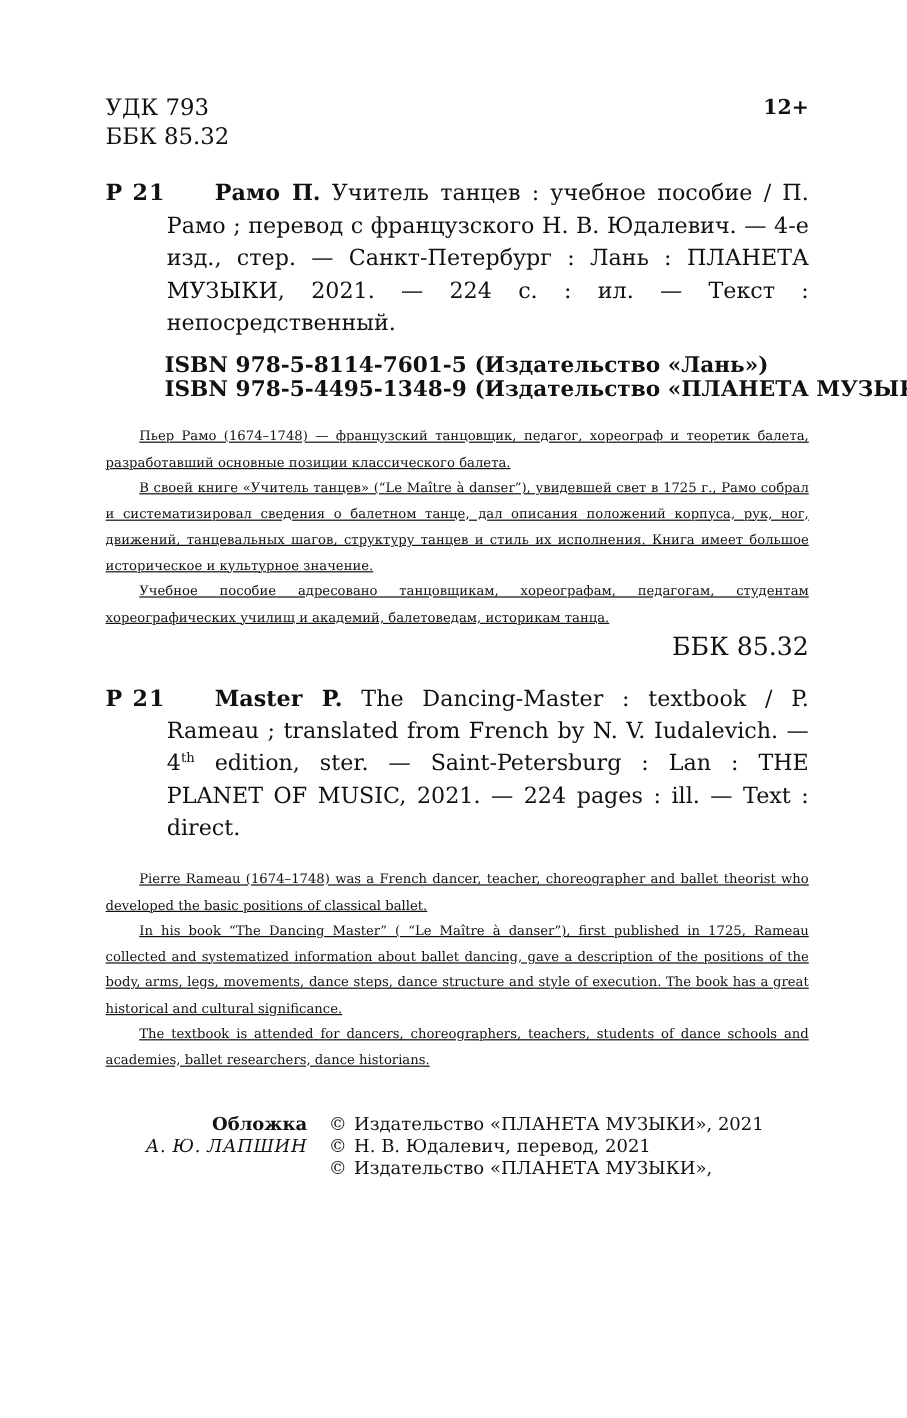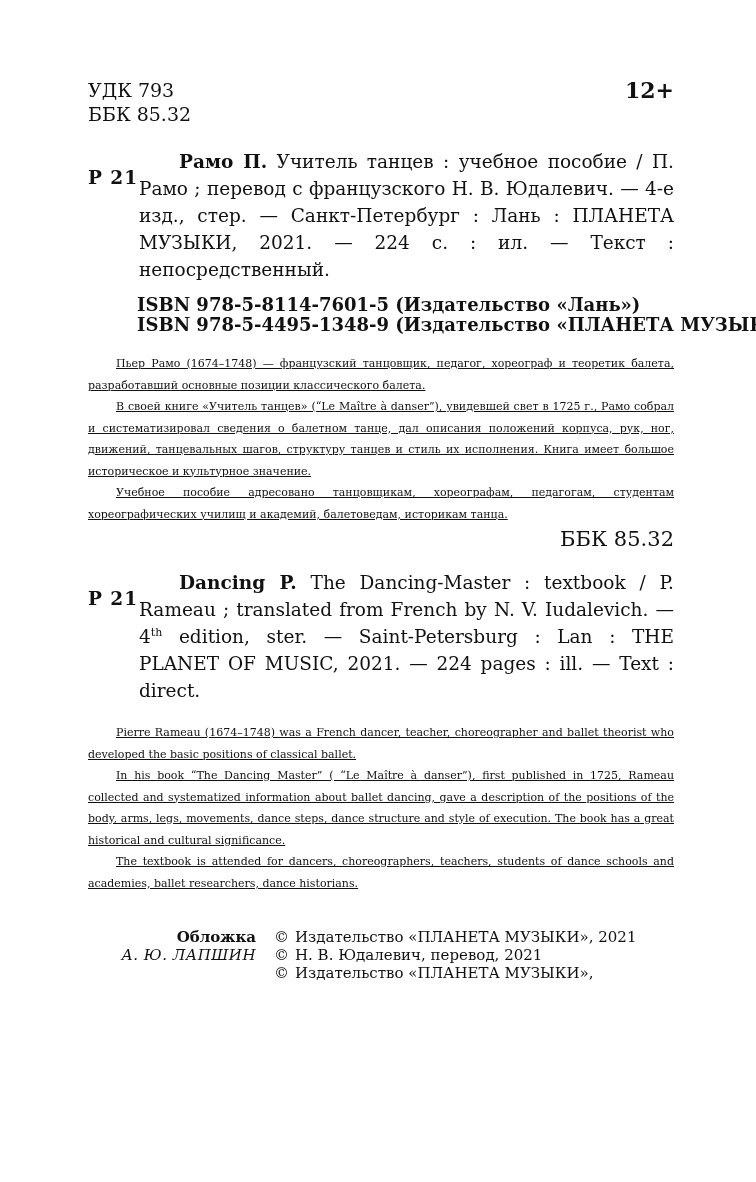--- a/index.html
+++ b/index.html
@@ -11,26 +11,26 @@
   }
   .page {
     box-sizing: border-box;
     width: 756px; height: 1182px;
     padding: 78px 82px 0 88px;
     border-radius: 28px;
   }
   
   .top-row { display: flex; justify-content: space-between; align-items: flex-start; }
   .codes div { font-size: 19px; line-height: 24px; }
-  .age { font-size: 22px; font-weight: bold; line-height: 24px; text-align: center; }
+  .age { font-size: 17px; font-weight: bold; line-height: 24px; text-align: center; }
 
   
   .biblio { position: relative; padding-left: 51px; margin-top: 22px; }
   .biblio .index {
-    position: absolute; left: 0; top: 16px;
+    position: absolute; left: 0; top: 0;
     font-weight: bold; font-size: 18.5px; line-height: 27px;
     letter-spacing: 1px;
   }
   .biblio-text {
     margin: 0; font-size: 18.5px; line-height: 27px;
     text-align: justify; text-indent: 40px;
   }
   .biblio-text b { font-weight: bold; }
   sup.ed { font-size: 11px; vertical-align: super; line-height: 0; }
 
@@ -87,21 +87,21 @@
   <section class="annotation ru">
     <p>Пьер Рамо (1674–1748) — французский танцовщик, педагог, хореограф и теоретик балета, разработавший основные позиции классического балета.</p>
     <p>В своей книге «Учитель танцев» (“Le Maître à danser”), увидевшей свет в 1725 г., Рамо собрал и систематизировал сведения о балетном танце, дал описания положений корпуса, рук, ног, движений, танцевальных шагов, структуру танцев и стиль их исполнения. Книга имеет большое историческое и культурное значение.</p>
     <p>Учебное пособие адресовано танцовщикам, хореографам, педагогам, студентам хореографических училищ и академий, балетоведам, историкам танца.</p>
   </section>
 
   <div class="bbk-footer">ББК 85.32</div>
 
   <section class="biblio en">
     <span class="index">Р 21</span>
-    <p class="biblio-text"><b>Dancing P.</b><span> The Dancing-Master : textbook / P. Rameau ; translated from French by N. V. Iudalevich. — 4</span><sup class="ed">th</sup><span> edition, ster. — Saint-Petersburg : Lan : THE PLANET OF MUSIC, 2021. — 224 pages : ill. — Text : direct.</span></p>
+    <p class="biblio-text"><b>Master P.</b><span> The Dancing-Master : textbook / P. Rameau ; translated from French by N. V. Iudalevich. — 4</span><sup class="ed">th</sup><span> edition, ster. — Saint-Petersburg : Lan : THE PLANET OF MUSIC, 2021. — 224 pages : ill. — Text : direct.</span></p>
   </section>
 
   <section class="annotation en">
     <p>Pierre Rameau (1674–1748) was a French dancer, teacher, choreographer and ballet theorist who developed the basic positions of classical ballet.</p>
     <p>In his book “The Dancing Master” ( “Le Maître à danser”), first published in 1725, Rameau collected and systematized information about ballet dancing, gave a description of the positions of the body, arms, legs, movements, dance steps, dance structure and style of execution. The book has a great historical and cultural significance.</p>
     <p>The textbook is attended for dancers, choreographers, teachers, students of dance schools and academies, ballet researchers, dance historians.</p>
   </section>
 
   <footer class="credits">
     <div class="credits-left">

